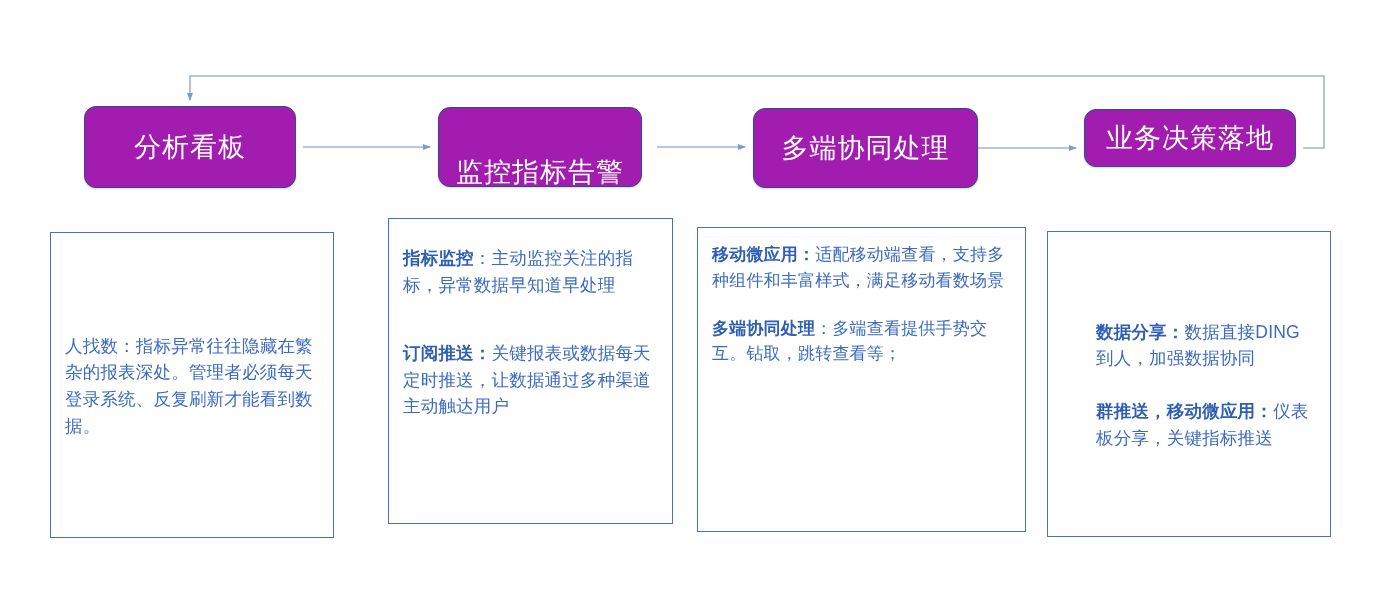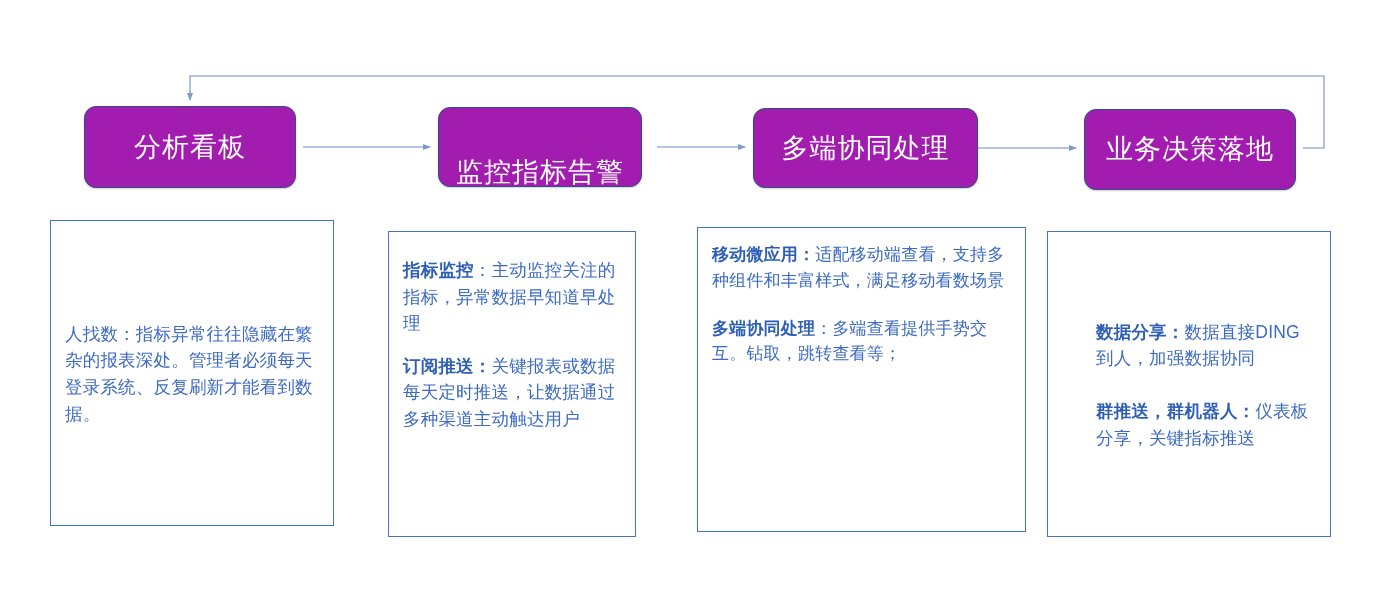--- a/index.html
+++ b/index.html
@@ -38,41 +38,41 @@
     color: #FFFFFF;
     font-size: 27px;
     letter-spacing: 1px;
     line-height: 1;
     white-space: nowrap;
   }
 
   .box-0 { left: 84px;   top: 106px; width: 212px; height: 82px; }
   .box-1 { left: 438px;  top: 107px; width: 204px; height: 80px; align-items: flex-end; }
   .box-2 { left: 753px;  top: 108px; width: 225px; height: 80px; }
-  .box-3 { left: 1084px; top: 109px; width: 212px; height: 81px; }
+  .box-3 { left: 1084px; top: 109px; width: 212px; height: 58px; }
 
   
   #connectors {
     position: absolute;
     left: 0; top: 0;
     width: 1400px;
     height: 600px;
     pointer-events: none;
   }
 
   
   .panel {
     position: absolute;
     box-sizing: border-box;
     border: 1.6px solid #4472C4;
     background: #ffffff;
     padding: 12px 14px 10px 14px;
   }
-  .panel-0 { left: 50px;   top: 220px; width: 284px; height: 306px; }
-  .panel-1 { left: 388px;  top: 231px; width: 248px; height: 306px; font-family: Liberation Mono, monospace; }
+  .panel-0 { left: 50px;   top: 232px; width: 284px; height: 306px; }
+  .panel-1 { left: 388px;  top: 218px; width: 285px; height: 306px; }
   .panel-2 { left: 697px;  top: 227px; width: 329px; height: 305px; }
   .panel-3 { left: 1047px; top: 231px; width: 284px; height: 306px; padding-left: 48px; }
 
   .panel-inner {
     height: 100%;
     display: flex;
     flex-direction: column;
   }
   .panel-0 .panel-inner,
   .panel-3 .panel-inner { justify-content: center; }
@@ -86,21 +86,21 @@
     letter-spacing: 0.2px;
     text-align: left;
     word-break: break-word;
   }
   .panel-2 .para { font-size: 17px; }
   .para .lead {
     font-weight: bold;
     color: #2E5FB5;
   }
   .para + .para { margin-top: 26px; }
-  .panel-1 .para + .para { margin-top: 16px; }
+  .panel-1 .para + .para { margin-top: 42px; }
   .panel-2 .para + .para { margin-top: 22px; }
   .panel-3 .para + .para { margin-top: 26px; }
 </style>
 </head>
 <body>
 
 <div id="canvas">
 
   <svg id="connectors" viewBox="0 0 1400 600" width="1400" height="600" xmlns="http://www.w3.org/2000/svg">
     <defs>
@@ -168,18 +168,18 @@
       </div>
     </div>
   </div>
 
   <div class="panel panel-3">
     <div class="panel-inner">
       <div class="para">
         <span class="lead">数据分享：</span><span>数据直接DING到人，加强数据协同</span>
       </div>
       <div class="para">
-        <span class="lead">群推送，群机器人：</span><span>仪表板分享，关键指标推送</span>
+        <span class="lead">群推送，移动微应用：</span><span>仪表板分享，关键指标推送</span>
       </div>
     </div>
   </div>
 
 </div>
 
 </body></html>

